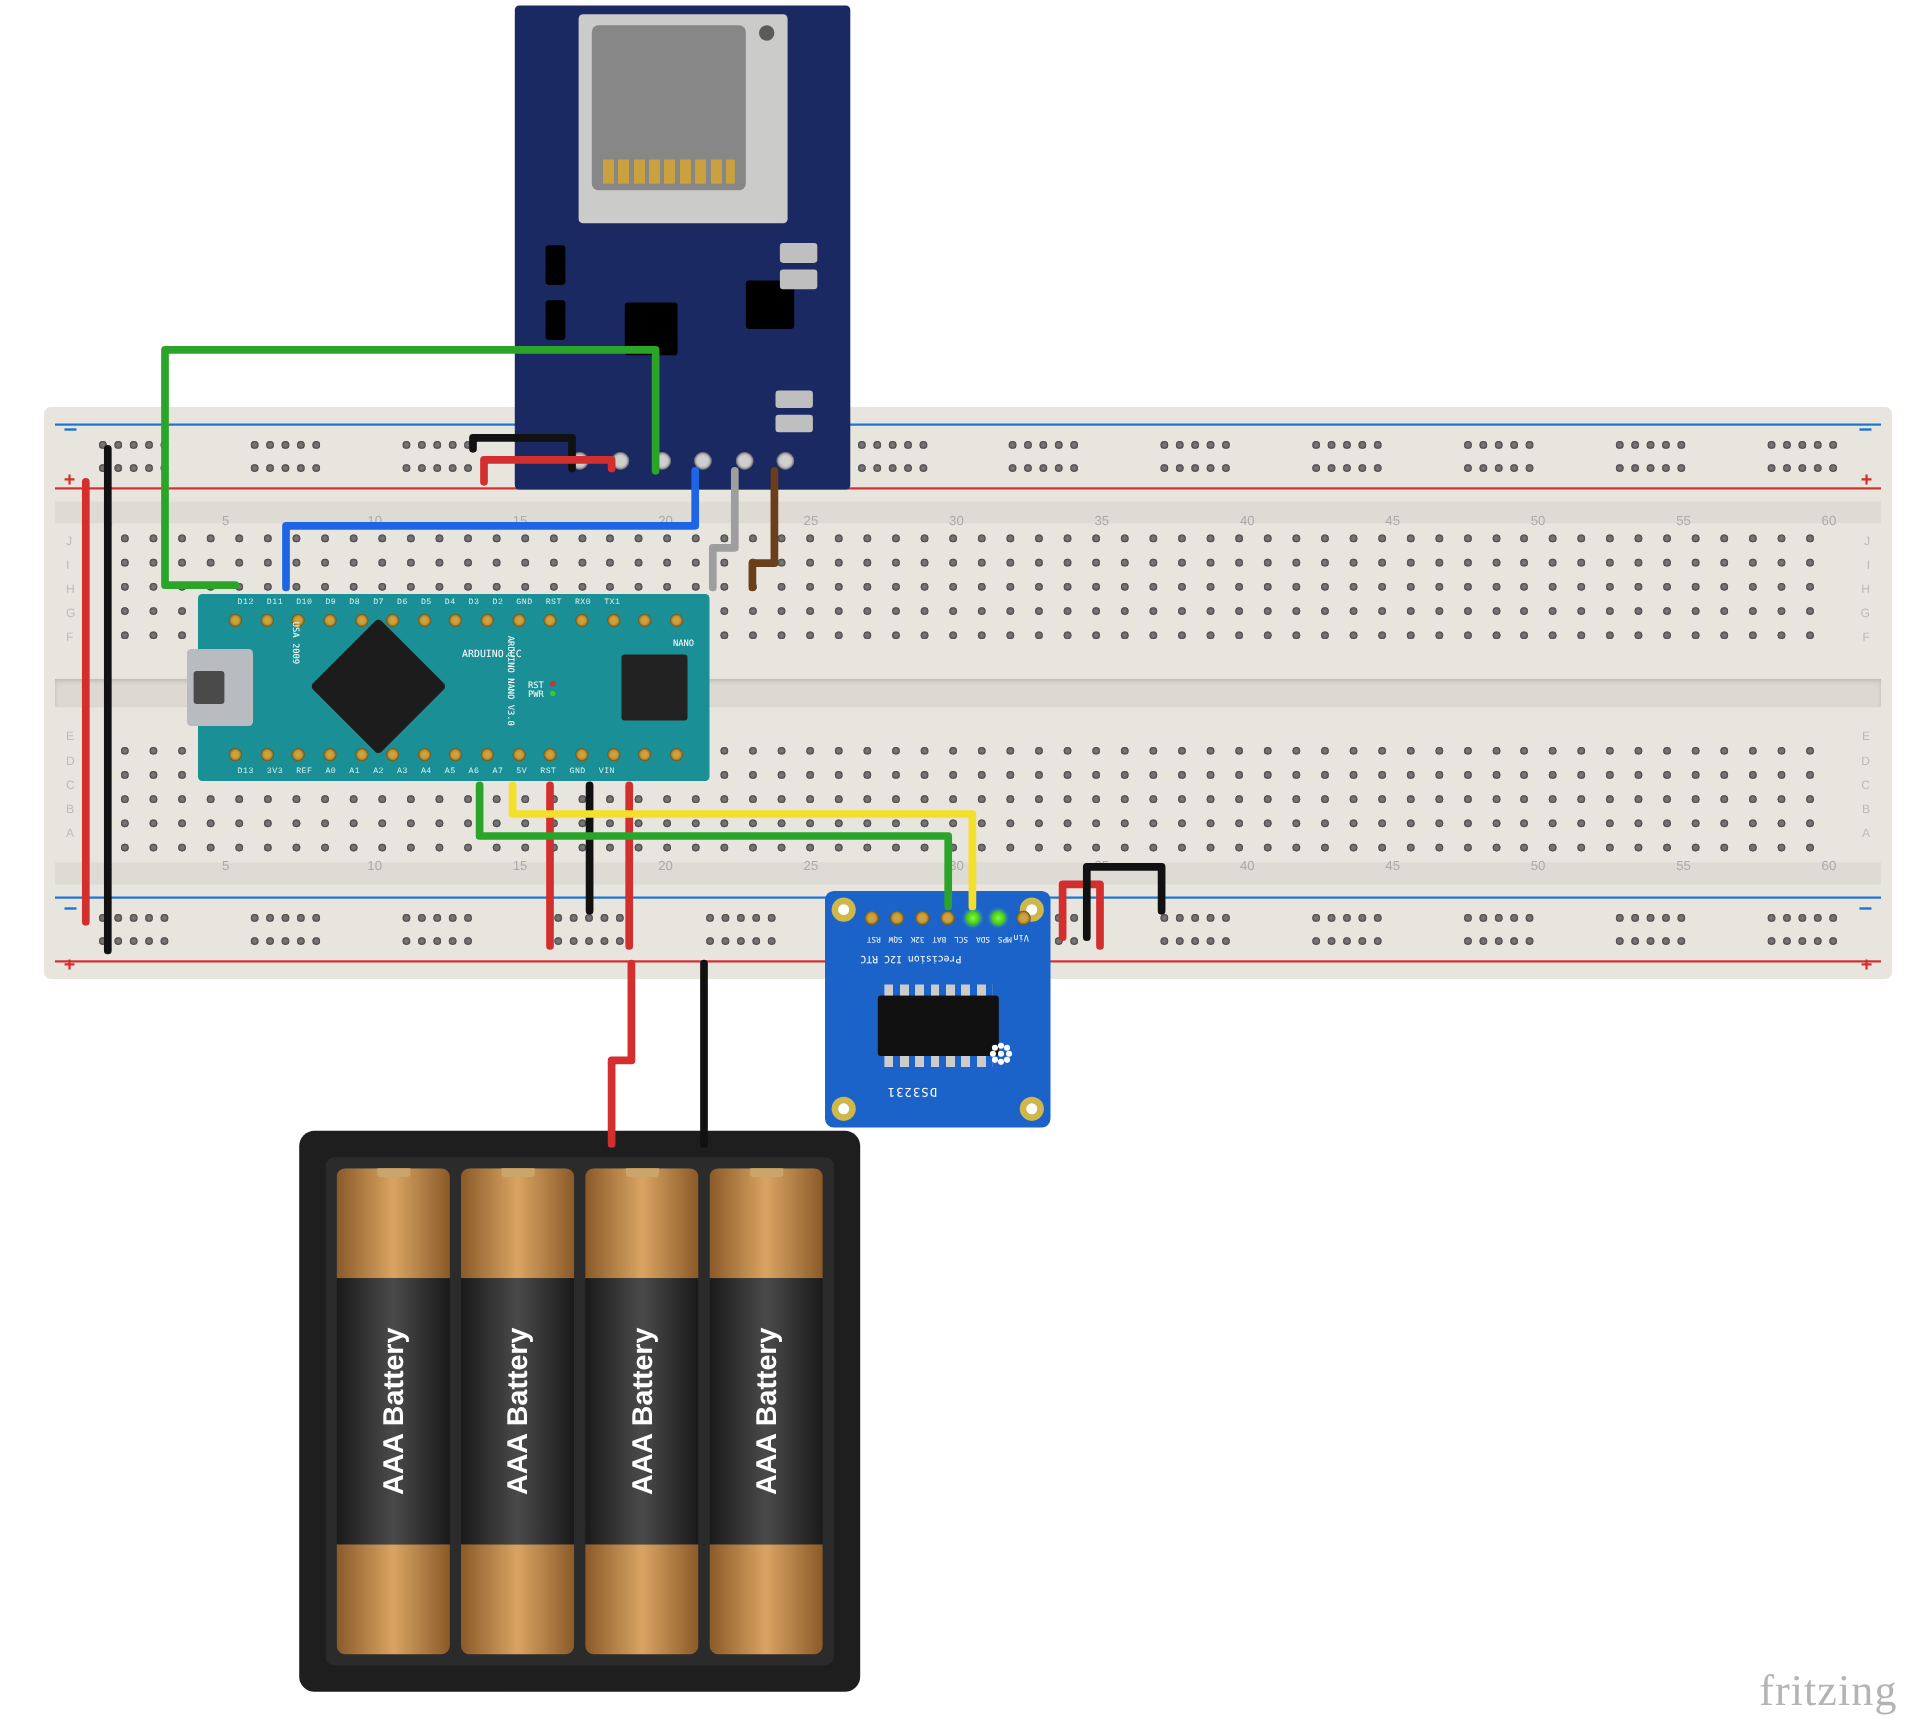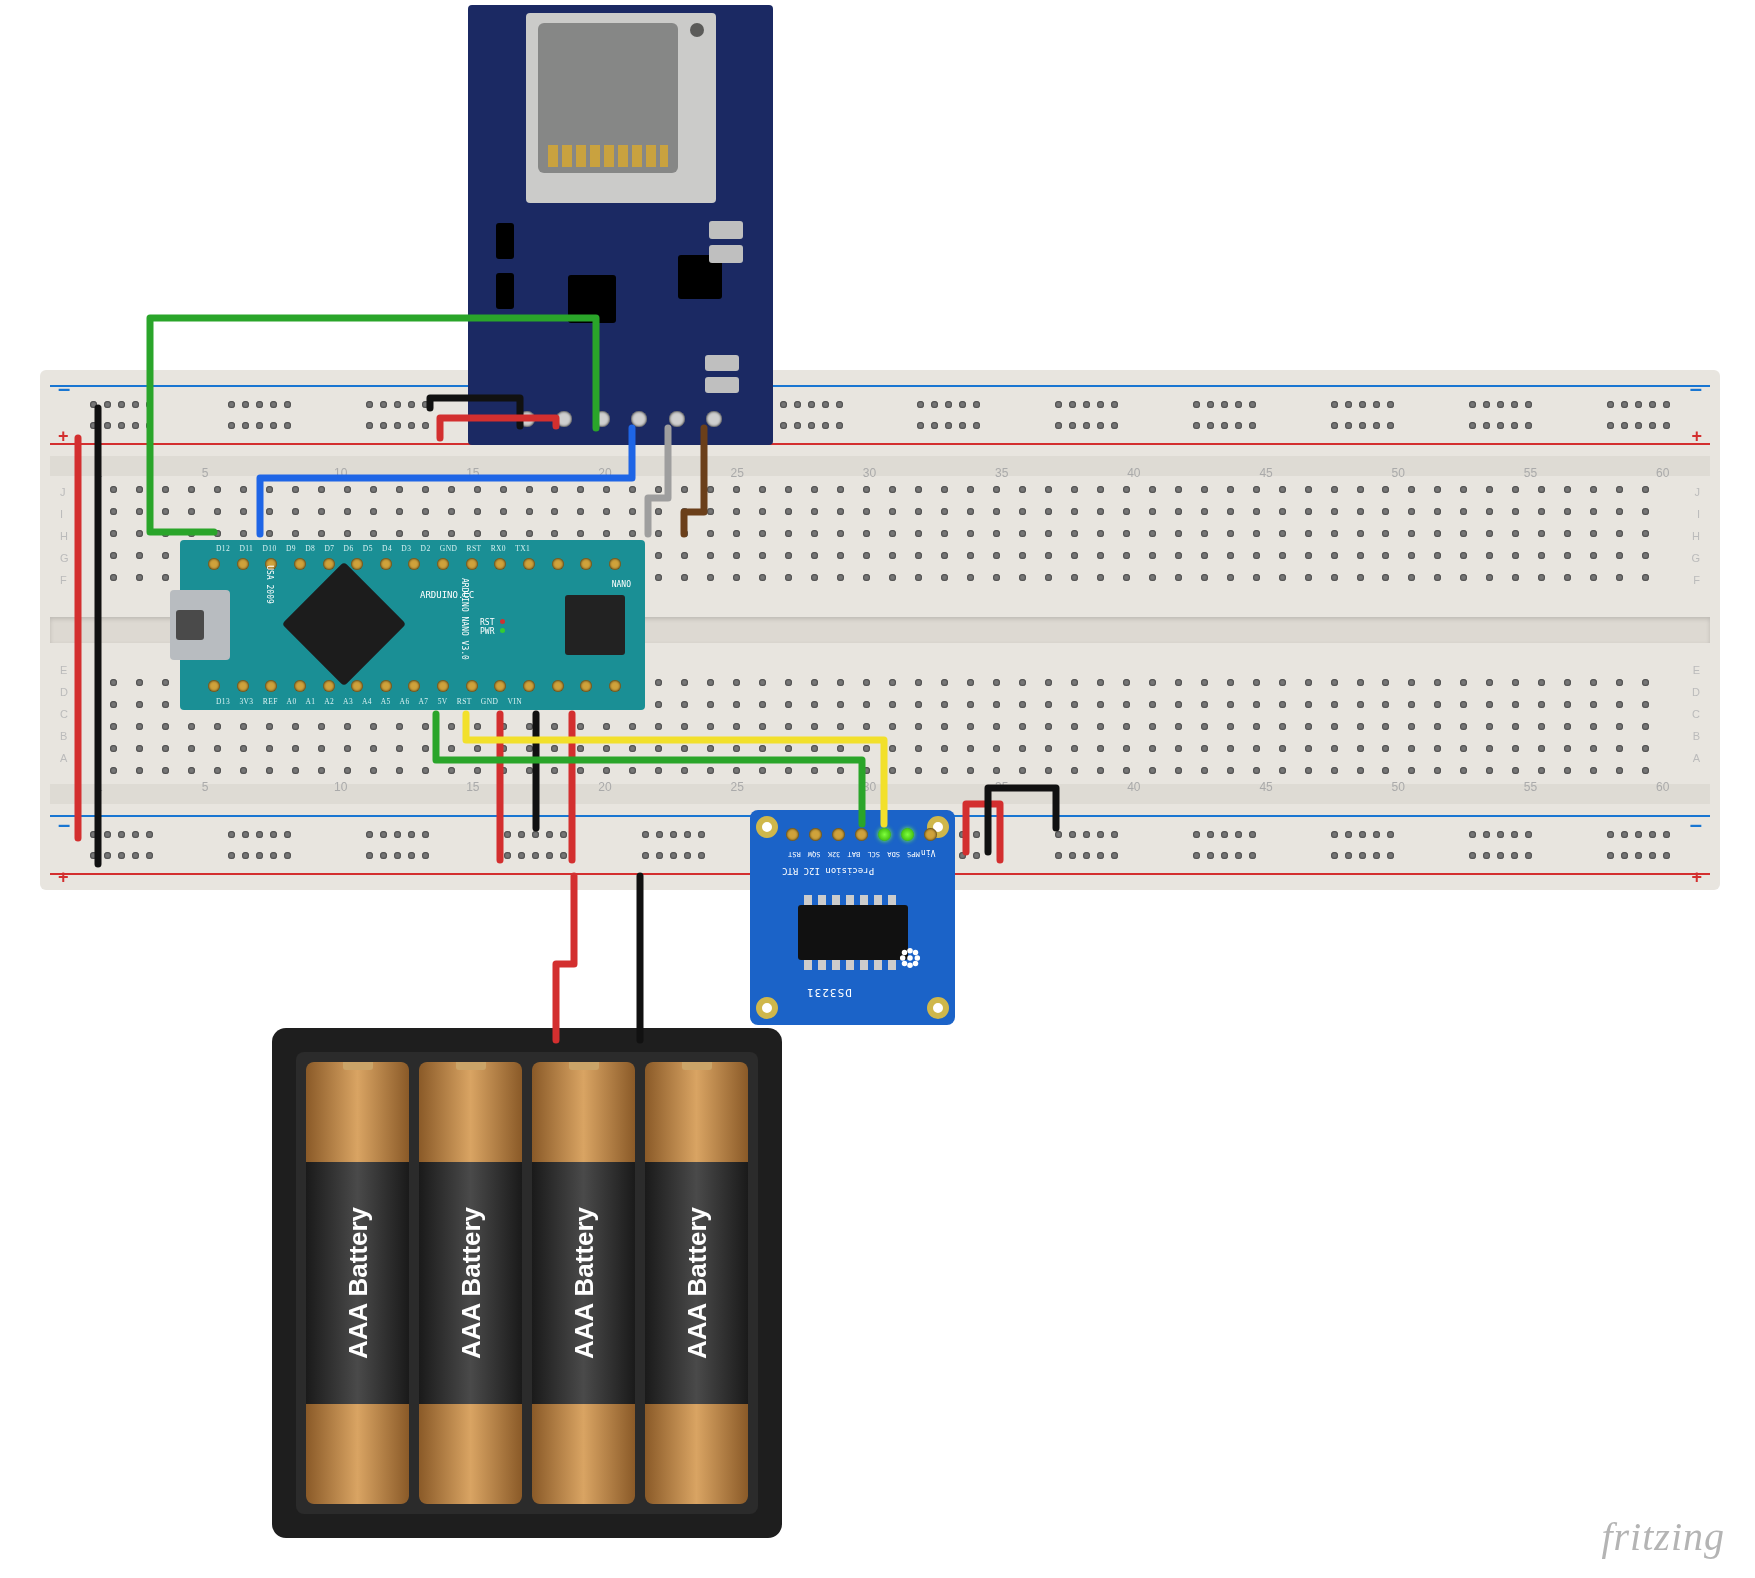--- a/index.html
+++ b/index.html
@@ -45,21 +45,21 @@
   .sd-slot:after{content:"";position:absolute;right:12px;top:10px;width:14px;height:14px;border-radius:50%;background:#5b5b59}
   .sd-ic{position:absolute;width:30px;height:30px;background:#000;border-radius:3px}
   .sd-row{position:absolute;bottom:18px;left:40px;right:40px;display:flex;justify-content:space-around}
   .pad{width:16px;height:16px;border-radius:50%;background:#cfcfcf;box-shadow:inset 0 0 3px #000}
 
   
   .nano{position:absolute;left:180px;top:540px;width:465px;height:170px;background:#1a8f95;border-radius:4px}
   .nano-usb{position:absolute;left:-10px;top:50%;transform:translateY(-50%);width:60px;height:70px;background:#b8bcc0;border-radius:4px}
   .nano-usb:after{content:"";position:absolute;left:6px;top:20px;width:28px;height:30px;background:#4a4a4a;border-radius:3px}
   .nano-chip{position:absolute;left:120px;top:40px;width:88px;height:88px;background:#1c1c1c;transform:rotate(45deg);border-radius:4px}
-  .nano-pins{position:absolute;font-size:7.5px;color:#d8f2f2;font-family:Liberation Serif, serif;letter-spacing:.4px;white-space:nowrap}
+  .nano-pins{position:absolute;font-size:7.5px;color:#d8f2f2;font-family:Liberation Mono, monospace;letter-spacing:.4px;white-space:nowrap}
   .nano-pins.top{top:4px;left:36px;word-spacing:7px}
   .nano-pins.bot{bottom:4px;left:36px;word-spacing:7px}
   .nano-dots{position:absolute;left:28px;right:24px;display:flex;justify-content:space-between}
   .nano-dots.t{top:18px}
   .nano-dots.b{bottom:18px}
   .nano-dots .pad{width:12px;height:12px;background:#cfa23b}
   .nano-text{position:absolute;color:#fff;font-size:9px;font-family:monospace}
   .nano-icsp{position:absolute;right:20px;top:55px;width:60px;height:60px;background:#222;border-radius:3px}
   .nano-led{width:5px;height:5px;border-radius:50%;display:inline-block;margin:1px}
 
@@ -82,21 +82,21 @@
   .battery-holder{position:absolute;left:272px;top:1028px;width:510px;height:510px;background:#1e1e1e;border-radius:14px}
   .bh-inner{position:absolute;inset:24px;background:#2b2b2b;border-radius:8px;display:flex;gap:10px;padding:10px}
   .cell{flex:1;position:relative;border-radius:8px;overflow:hidden}
   .cell .top{position:absolute;top:0;left:0;right:0;height:100px;background:linear-gradient(90deg,#8a5a28,#d9a463,#8a5a28);border-radius:6px 6px 0 0}
   .cell .top:after{content:"";position:absolute;top:-6px;left:50%;transform:translateX(-50%);width:30px;height:14px;background:#caa468;border-radius:3px}
   .cell .mid{position:absolute;top:100px;bottom:100px;left:0;right:0;background:linear-gradient(90deg,#1a1a1a,#4a4a4a,#1a1a1a)}
   .cell .bot{position:absolute;bottom:0;left:0;right:0;height:100px;background:linear-gradient(90deg,#8a5a28,#d9a463,#8a5a28);border-radius:0 0 6px 6px}
   .cell .label{position:absolute;top:50%;left:50%;transform:translate(-50%,-50%) rotate(-90deg);color:#fff;font-size:26px;font-weight:bold;white-space:nowrap;font-family:Arial}
 
   
-  .watermark{position:absolute;right:30px;bottom:18px;color:#b4b4b4;font-size:40px;font-family:Georgia,serif;font-style:italic;letter-spacing:1px}
+  .watermark{position:absolute;right:30px;bottom:18px;color:#b4b4b4;font-size:40px;font-family:Georgia,serif;letter-spacing:1px}
 
   svg.wires{position:absolute;inset:0;pointer-events:none}
   .w{stroke-width:7;fill:none;stroke-linecap:round;stroke-linejoin:round}
 </style>
 </head>
 <body>
 
 <div class="canvas">
 
   <div class="breadboard">

